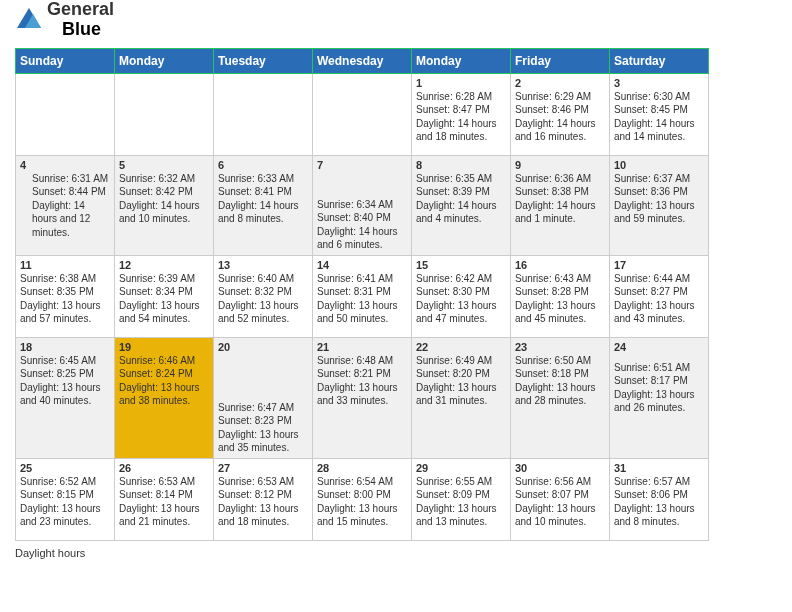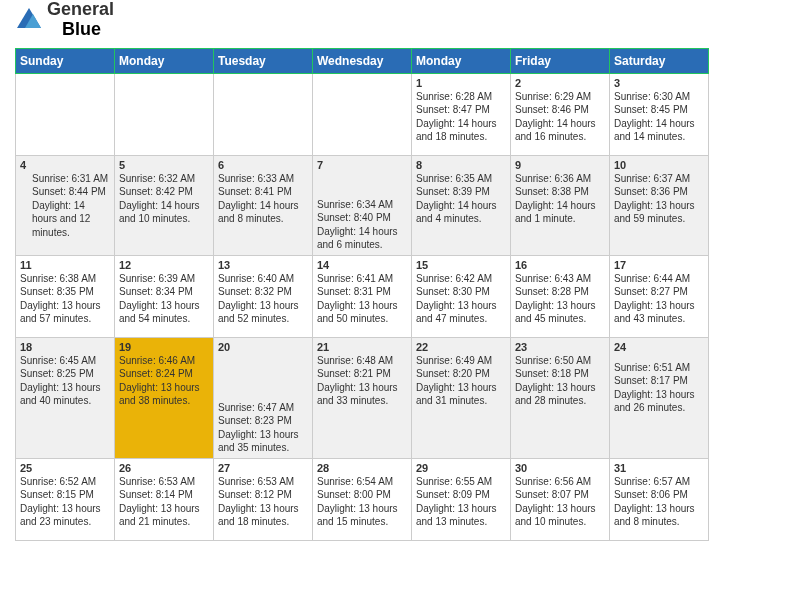--- a/index.html
+++ b/index.html
@@ -333,13 +333,16 @@
           <td style="background: rgb(255, 255, 255);">
             <span class="day-number">31</span>
             <div class="day-info" style="white-space: pre-line;">Sunrise: 6:57 AM
 Sunset: 8:06 PM
 Daylight: 13 hours and 8 minutes.</div>
           </td>
         </tr>
       </tbody>
   </table>
 
+  <div class="legend">
+    <span>Daylight hours</span>
+  </div>
 </div>
 
 </body></html>

